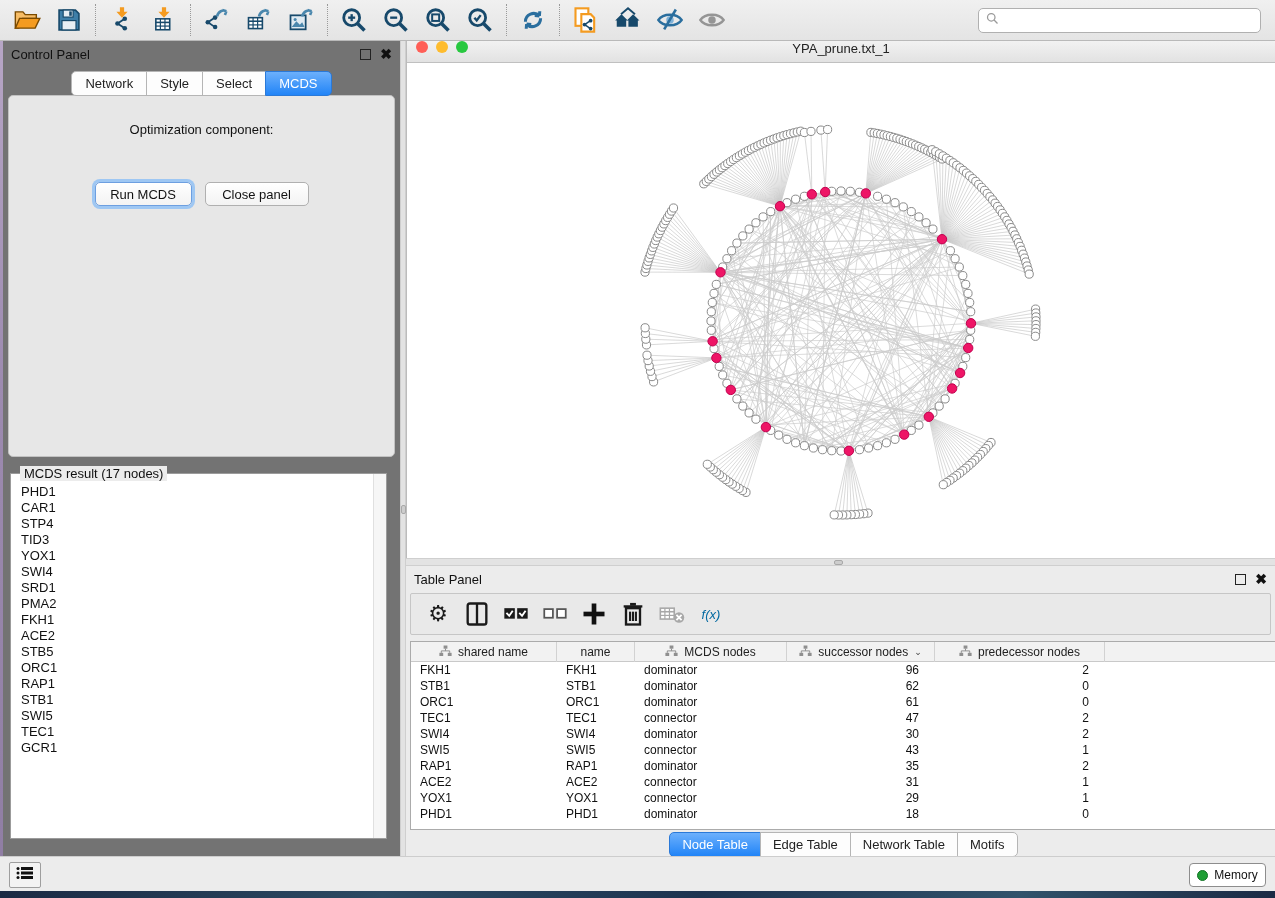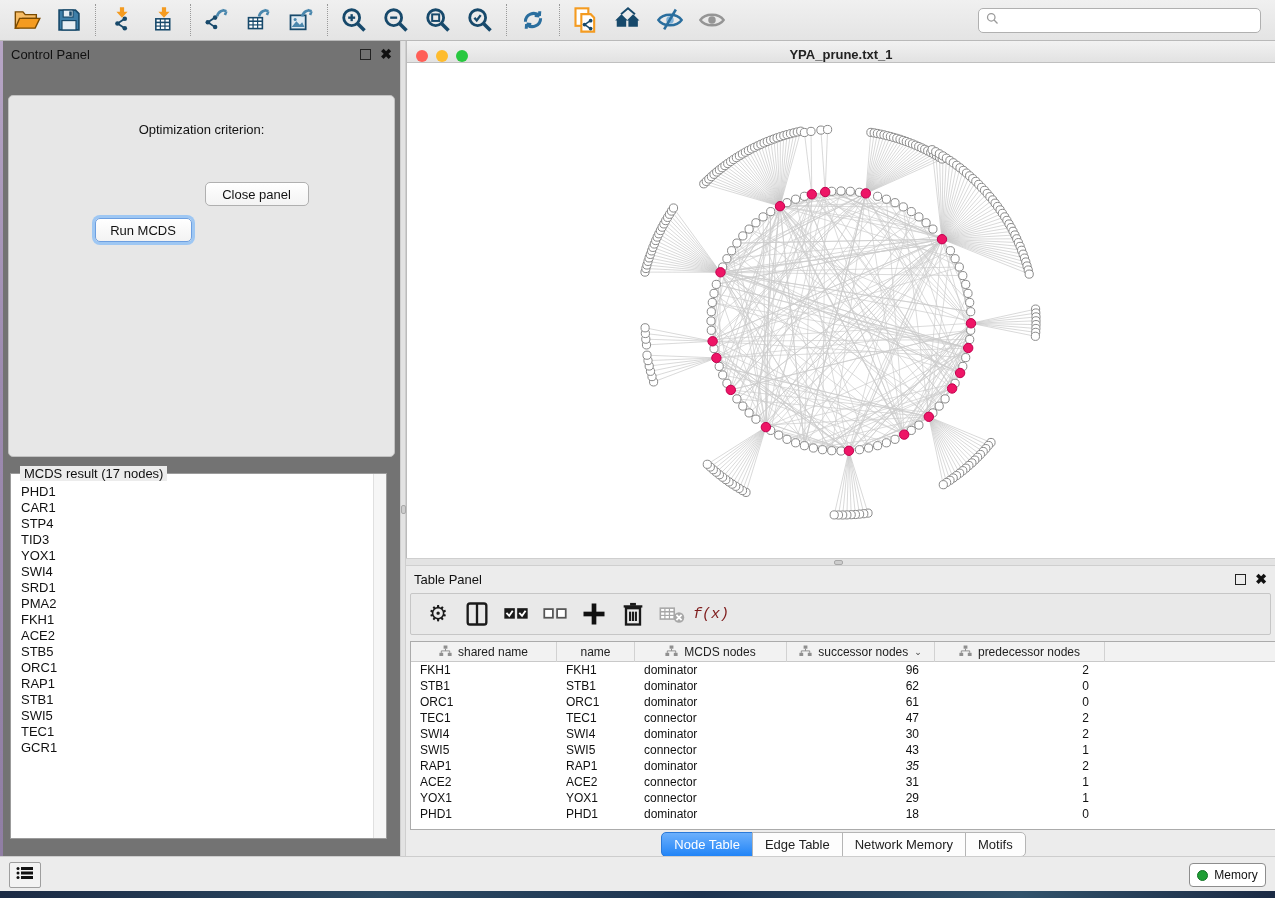--- a/index.html
+++ b/index.html
@@ -43,21 +43,21 @@
   .dropdown { position:absolute; left:36px; top:52px; width:314px; height:24px; background:#fff;
               border:1px solid #b2b2b2; border-radius:5px; display:flex; align-items:center; }
   .dropdown .val { flex:1; font-size:13px; padding-left:9px; color:#111; white-space:nowrap; }
   .dd-stepper { width:21px; height:24px; margin-right:-1px; border-radius:0 5px 5px 0;
                 background:linear-gradient(#6db1fd,#1f80f6); display:flex; flex-direction:column;
                 align-items:center; justify-content:center; color:#fff; font-size:7px; line-height:6px; }
   .btn { font-size:13px; background:linear-gradient(#ffffff,#f3f3f3); border:1px solid #b0b0b0;
          border-radius:5px; height:24px; display:inline-flex; align-items:center; justify-content:center; color:#111; }
   .btn.focus-ring { box-shadow:0 0 0 3px #9ec7f3; border-color:#6d9fe0; }
   .cbtn-row { position:absolute; left:0; top:86px; width:100%; display:flex; justify-content:center; gap:13px; }
-  .btn.run { width:97px;margin-top:36px; } .btn.closep { width:104px; }
+  .btn.run { width:97px; } .btn.closep { width:104px; }
 
   .result-box { position:absolute; left:7px; top:425px; width:377px; height:373px; }
   .result-border { position:absolute; left:0; top:7px; width:100%; height:366px; border:1px solid #9b9b9b;
                    background:#fff; }
   .result-legend { position:absolute; left:10px; top:0; background:#ececec; padding:0 4px; font-size:13px; color:#111; }
   .result-list { position:absolute; left:2px; top:12px; width:358px; height:358px; overflow:hidden;
                  font-size:13px; line-height:16px; color:#111; list-style:none; padding:6px 0 0 9px; }
   .result-scroll { position:absolute; right:1px; top:8px; width:13px; height:364px; background:#f6f6f6;
                    border-left:1px solid #e0e0e0; }
 
@@ -66,33 +66,33 @@
   .v-splitter .grab { position:absolute; left:0px; top:464px; width:5px; height:9px; background:#cdcdcd;
                       border:1px solid #a8a8a8; border-radius:2px; }
   .h-splitter { left:406px; top:558px; width:869px; height:8px; background:#e3e3e3;
                 border-top:1px solid #cfcfcf; border-bottom:1px solid #cfcfcf; }
   .h-splitter .grab { position:absolute; left:428px; top:1px; width:9px; height:5px; background:#cdcdcd;
                       border:1px solid #a8a8a8; border-radius:2px; }
 
   
   .net-window { left:406px; top:41px; width:869px; height:517px; background:#fff; border-left:1px solid #bcbcbc; }
   .net-titlebar { height:22px; background:linear-gradient(#f2f2f2,#e2e2e2); border-bottom:1px solid #c0c0c0;
-                  display:flex; align-items:flex-end; position:relative;font-weight:bold; }
+                  display:flex; align-items:flex-start; position:relative; }
   .traffic { display:flex; gap:8px; margin-left:9px; }
   .tl { width:12px; height:12px; border-radius:50%; }
   .net-title { position:absolute; left:0; right:0; text-align:center; font-size:13px; color:#222; }
   .net-canvas { width:869px; height:494px; background:#fff; display:block; }
 
   
   .table-panel { left:406px; top:566px; width:869px; height:290px; background:#ececec; }
   .tp-toolbar { position:absolute; left:4px; top:27px; width:861px; height:42px; background:#e9e9e9;
                 border:1px solid #c6c6c6; border-radius:2px; display:flex; align-items:center; padding-left:12px; gap:9px; }
   .tpt-icon { width:30px; height:30px; display:flex; align-items:center; justify-content:center; }
   .gear-txt { font-size:22px; color:#1a1a1a; line-height:22px; }
-  .fx-txt { font-family:Liberation Mono, monospace; font-style:italic; font-size:15px; color:#7f1d1d; }
+  .fx-txt { font-family:Liberation Sans, sans-serif; font-style:italic; font-size:13px; color:#0369a1; }
   .table-wrap { position:absolute; left:4px; top:75px; width:981px; height:189px; background:#fff;
                 border:1px solid #ababab; display:flex; }
   .grid { flex:1; overflow:hidden; }
   .thead { display:flex; background:#f2f2f2; border-bottom:1px solid #c9c9c9; height:20px; }
   .th { display:flex; align-items:center; justify-content:center; gap:6px; font-size:12px; color:#222;
         border-right:1px solid #d2d2d2; height:20px; }
   .th:last-child { border-right:none; }
   .sort-ch { font-size:9px; color:#444; }
   .trow { display:flex; height:16px; }
   .td { font-size:12px; color:#111; display:flex; align-items:center; padding-left:9px; }
@@ -292,22 +292,28 @@
 <div class="abs wall-bottom"></div>
 
 <div class="abs control-panel">
   <div class="panel-head">
     <span class="panel-title">Control Panel</span>
     <span class="winbtns">
       <span class="float-btn"></span>
       <span class="close-btn">✖</span>
     </span>
   </div>
+  <div class="ctab-row" id="control-tabs">
+      <div class="ctab">Network</div>
+      <div class="ctab">Style</div>
+      <div class="ctab">Select</div>
+      <div class="ctab active">MCDS</div>
+    </div>
   <div class="cbody">
-    <div class="opt-label">Optimization criterion:</div>
+    <div class="opt-label">Optimization component:</div>
     <div class="cbtn-row">
       <button class="btn run focus-ring">Run MCDS</button>
       <button class="btn closep">Close panel</button>
     </div>
   </div>
   <div class="result-box">
     <div class="result-border"></div>
     <div class="result-legend">MCDS result (17 nodes)</div>
     <ul class="result-list" id="result-list">
         <li>PHD1</li>
@@ -1236,21 +1242,21 @@
             <div class="td" style="flex: 0 0 146px; width: 146px;">SWI5</div>
             <div class="td" style="flex: 0 0 78px; width: 78px;">SWI5</div>
             <div class="td" style="flex: 0 0 152px; width: 152px;">connector</div>
             <div class="td num" style="flex: 0 0 148px; width: 148px;">43</div>
             <div class="td num" style="flex: 0 0 170px; width: 170px;">1</div>
           </div>
           <div class="trow">
             <div class="td" style="flex: 0 0 146px; width: 146px;">RAP1</div>
             <div class="td" style="flex: 0 0 78px; width: 78px;">RAP1</div>
             <div class="td" style="flex: 0 0 152px; width: 152px;">dominator</div>
-            <div class="td num" style="flex: 0 0 148px; width: 148px; font-style: italic;">35</div>
+            <div class="td num" style="flex: 0 0 148px; width: 148px;">35</div>
             <div class="td num" style="flex: 0 0 170px; width: 170px;">2</div>
           </div>
           <div class="trow">
             <div class="td" style="flex: 0 0 146px; width: 146px;">ACE2</div>
             <div class="td" style="flex: 0 0 78px; width: 78px;">ACE2</div>
             <div class="td" style="flex: 0 0 152px; width: 152px;">connector</div>
             <div class="td num" style="flex: 0 0 148px; width: 148px;">31</div>
             <div class="td num" style="flex: 0 0 170px; width: 170px;">1</div>
           </div>
           <div class="trow">
@@ -1269,21 +1275,21 @@
           </div>
         </div>
     </div>
     <div class="vscroll">
         <div class="thumb"></div>
       </div>
   </div>
   <div class="tp-tabs" id="tp-tabs">
       <div class="tp-tab active">Node Table</div>
       <div class="tp-tab">Edge Table</div>
-      <div class="tp-tab">Network Memory</div>
+      <div class="tp-tab">Network Table</div>
       <div class="tp-tab">Motifs</div>
     </div>
 </div>
 
 <div class="abs status-bar">
   <div class="list-btn">
     <span>
       <svg width="18" height="14" viewBox="0 0 18 14">
         <circle cx="2" cy="2.5" r="1.5" fill="#111"></circle>
           <rect x="5" y="1" width="12" height="3" fill="#111"></rect>

